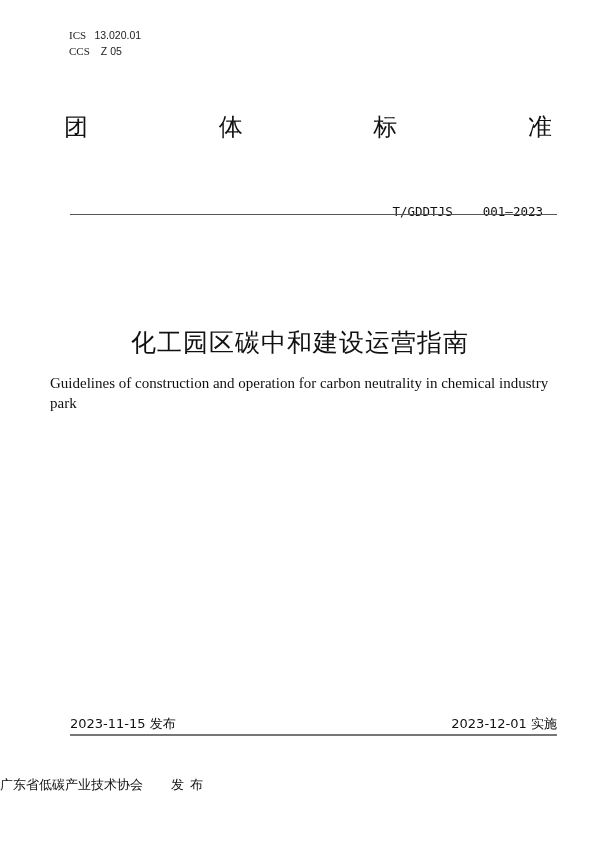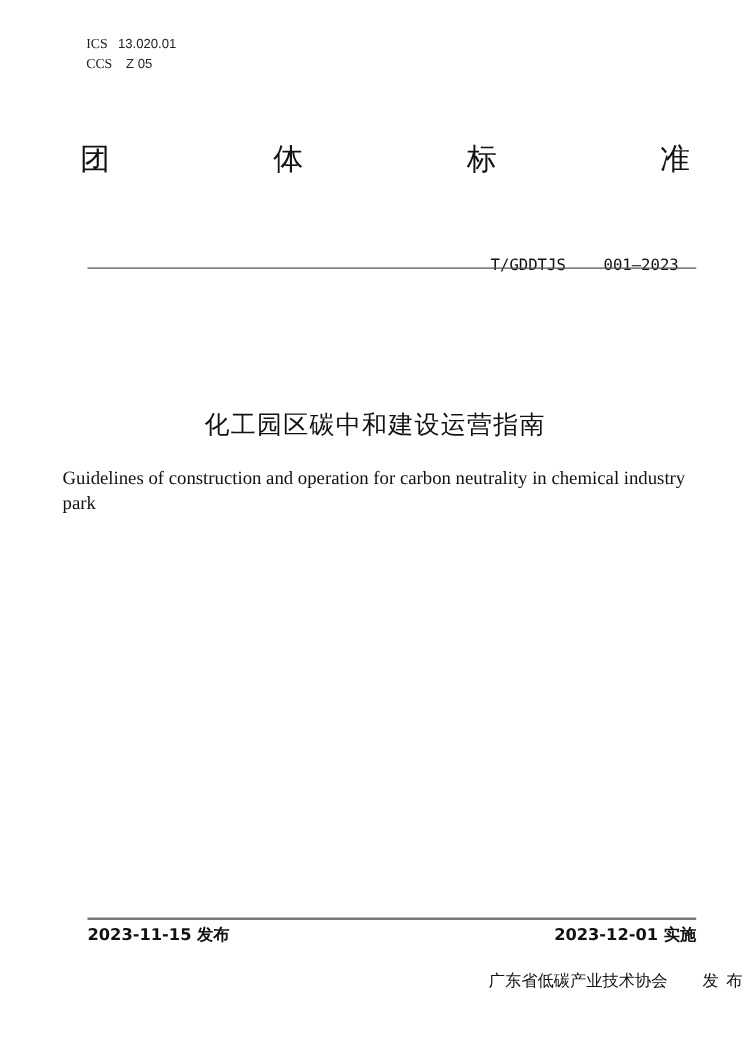--- a/index.html
+++ b/index.html
@@ -63,52 +63,51 @@
     }
     #top-rule { top: 214px; }
     #bottom-rule { top: 734px; height: 2px; background: #777; }
 
     .title-cn {
       top: 326px;
       left: 0;
       width: 600px;
       text-align: center;
       font-family: "DejaVu Sans", sans-serif;
-      font-size: 20px;
+      font-size: 25px;
       letter-spacing: 1px;
       color: #111;
     }
 
     .title-en {
       top: 373px;
       left: 50px;
       width: 500px;
       text-align: left;
       font-family: "Liberation Serif", serif;
       font-size: 15px;
       line-height: 20px;
       color: #111;
     }
 
     .date {
-      top: 739px;
+      top: 715px;
       font-family: "DejaVu Sans", sans-serif;
       font-size: 13px;
       color: #111;
       white-space: pre;
-      font-weight: bold;
     }
     #issue-date { left: 70px; }
     #impl-date { right: 43px; margin-left: 48px; }
 
     .publisher {
       top: 776px;
       left: 0;
       width: 600px;
-      text-align: right;
+      text-align: left;
       font-family: "DejaVu Sans", sans-serif;
       font-size: 13px;
       color: #111;
       white-space: pre;
     }
     .publisher .gap { display: inline-block; width: 28px; }
     .publisher .pub-verb { letter-spacing: 6px; }
   </style>
 </head>
 <body>

